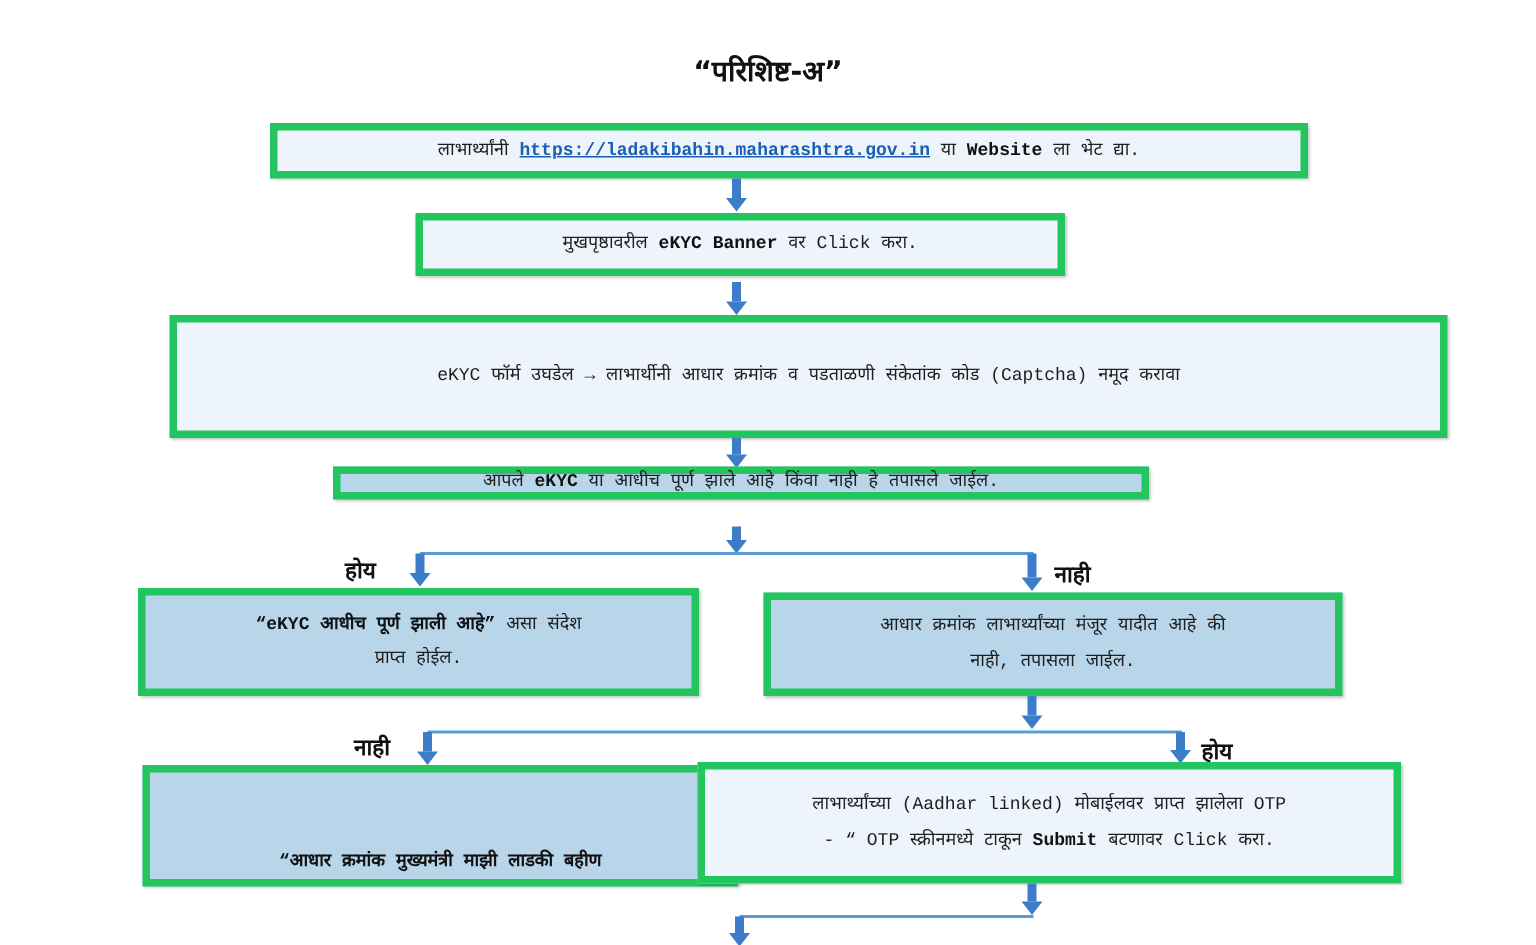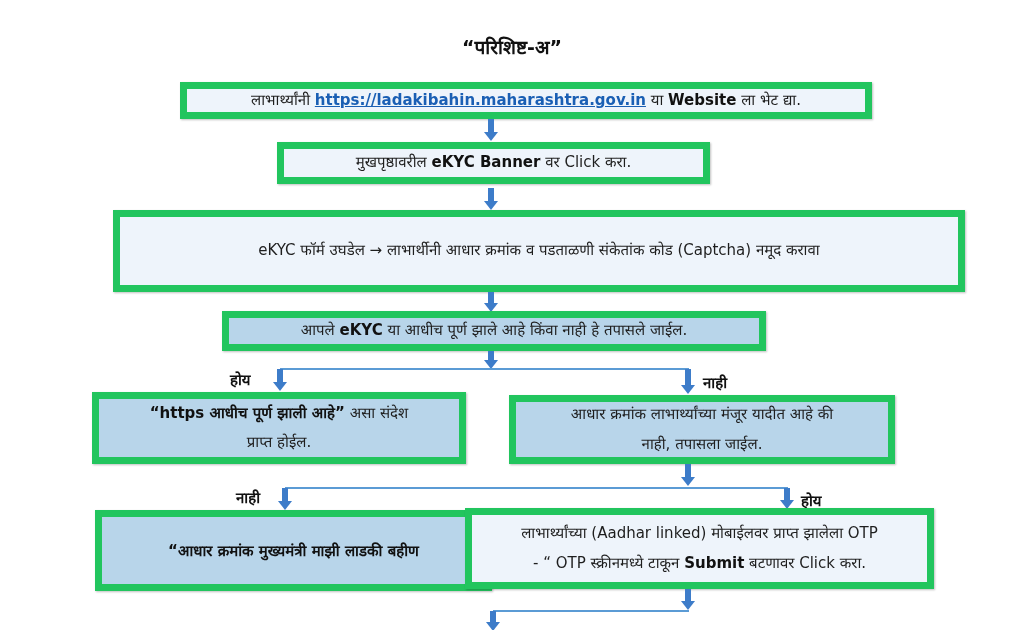--- a/index.html
+++ b/index.html
@@ -21,29 +21,30 @@
     width: 1024px;
     top: 34px;
     text-align: center;
     font-weight: bold;
     font-size: 19px;
     color: #111;
   }
   .box {
     position: absolute;
     box-sizing: border-box;
-    border: 7px solid #22c55e;
+    border: 5px solid #22c55e;
     display: flex;
     align-items: center;
     justify-content: center;
     text-align: center;
-    font-size: 15px;
+    font-size: 12px;
     line-height: 1.95;
     color: #1e1e1e;
     box-shadow: 1px 1px 2px rgba(0,0,0,0.25);
+    font-family: Liberation Mono, monospace;
   }
   .pale { background: #eef4fb; }
   .mid  { background: #b8d5ea; }
   .box b { font-weight: bold; color: #111; }
   .link {
     color: #1a5fb4;
     text-decoration: underline;
     font-weight: bold;
   }
   .vline, .hline {
@@ -109,21 +110,21 @@
   <span>
     <span class="line-block">eKYC फॉर्म उघडेल → लाभार्थीनी आधार क्रमांक व  पडताळणी संकेतांक कोड (Captcha) नमूद करावा</span>
   </span>
 </div>
 
 <div class="arrow" style="left:484px; top:292px; height:20px;">
   <div class="shaft" style="height:11px;"></div>
     <div class="head" style="top:11px;"></div>
 </div>
 
-<div class="box mid" style="left:222px; top:311px; width:544px; height:40px;">
+<div class="box mid" style="left:222px; top:311px; width:544px; height:22px;">
   <span>
     <span>आपले </span><b>eKYC</b><span> या आधीच पूर्ण झाले आहे किंवा नाही हे तपासले जाईल.</span>
   </span>
 </div>
 
 <div class="arrow" style="left:484px; top:351px; height:18px;">
   <div class="shaft" style="height:9px;"></div>
     <div class="head" style="top:9px;"></div>
 </div>
 
@@ -135,21 +136,21 @@
 <div class="arrow" style="left:681px; top:369px; height:25px;">
   <div class="shaft" style="height:16px;"></div>
     <div class="head" style="top:16px;"></div>
 </div>
 
 <div class="label" style="left:230px; top:369px;">होय</div>
 <div class="label" style="left:703px; top:372px;">नाही</div>
 
 <div class="box mid" style="left:92px; top:392px; width:374px; height:72px;">
   <span>
-    <span class="line-block"><b>“https आधीच पूर्ण झाली आहे”</b><span> असा संदेश</span></span>
+    <span class="line-block"><b>“eKYC आधीच पूर्ण झाली आहे”</b><span> असा संदेश</span></span>
     <span class="line-block">प्राप्त होईल.</span>
   </span>
 </div>
 
 <div class="box mid" style="left:509px; top:395px; width:386px; height:69px;">
   <span>
     <span class="line-block">आधार क्रमांक लाभार्थ्यांच्या मंजूर यादीत आहे की</span>
     <span class="line-block">नाही, तपासला जाईल.</span>
   </span>
 </div>
@@ -165,21 +166,21 @@
     <div class="head" style="top:13px;"></div>
 </div>
 <div class="arrow" style="left:780px; top:488px; height:21px;">
   <div class="shaft" style="height:12px;"></div>
     <div class="head" style="top:12px;"></div>
 </div>
 
 <div class="label" style="left:236px; top:487px;">नाही</div>
 <div class="label" style="left:801px; top:490px;">होय</div>
 
-<div class="box mid" style="left:95px; top:510px; width:397px; height:81px; align-items:center; padding-top:2px;">
+<div class="box mid" style="left:95px; top:510px; width:397px; height:81px; align-items:flex-end; padding-top:2px;">
   <span>
     <b class="line-block">“आधार क्रमांक मुख्यमंत्री माझी लाडकी बहीण</b>
   </span>
 </div>
 
 <div class="box pale" style="left:465px; top:508px; width:469px; height:81px;">
   <span>
     <span class="line-block">लाभार्थ्यांच्या (Aadhar linked) मोबाईलवर प्राप्त झालेला OTP</span>
     <span class="line-block"><span>- “ OTP स्क्रीनमध्ये टाकून </span><b>Submit</b><span> बटणावर Click करा.</span></span>
   </span>

